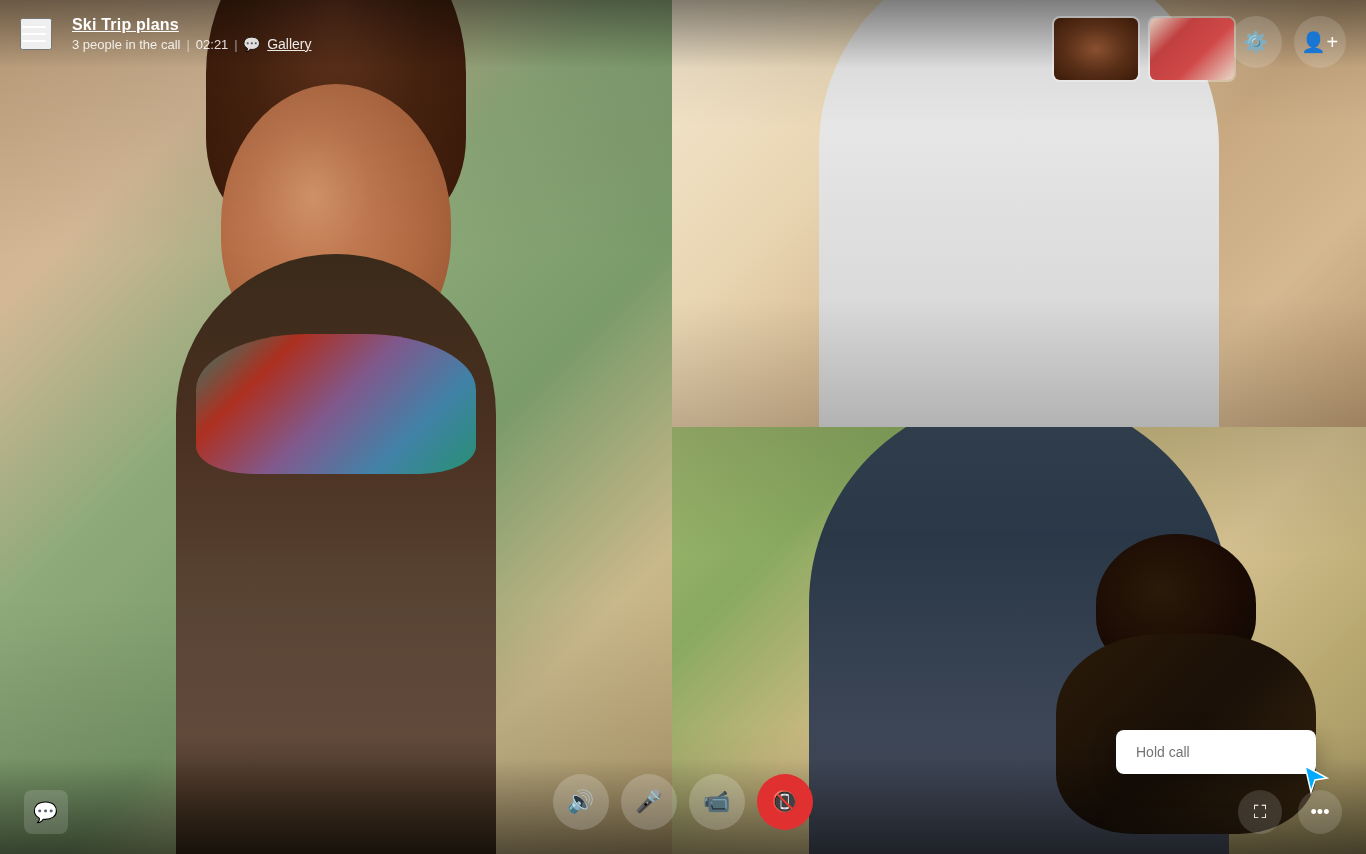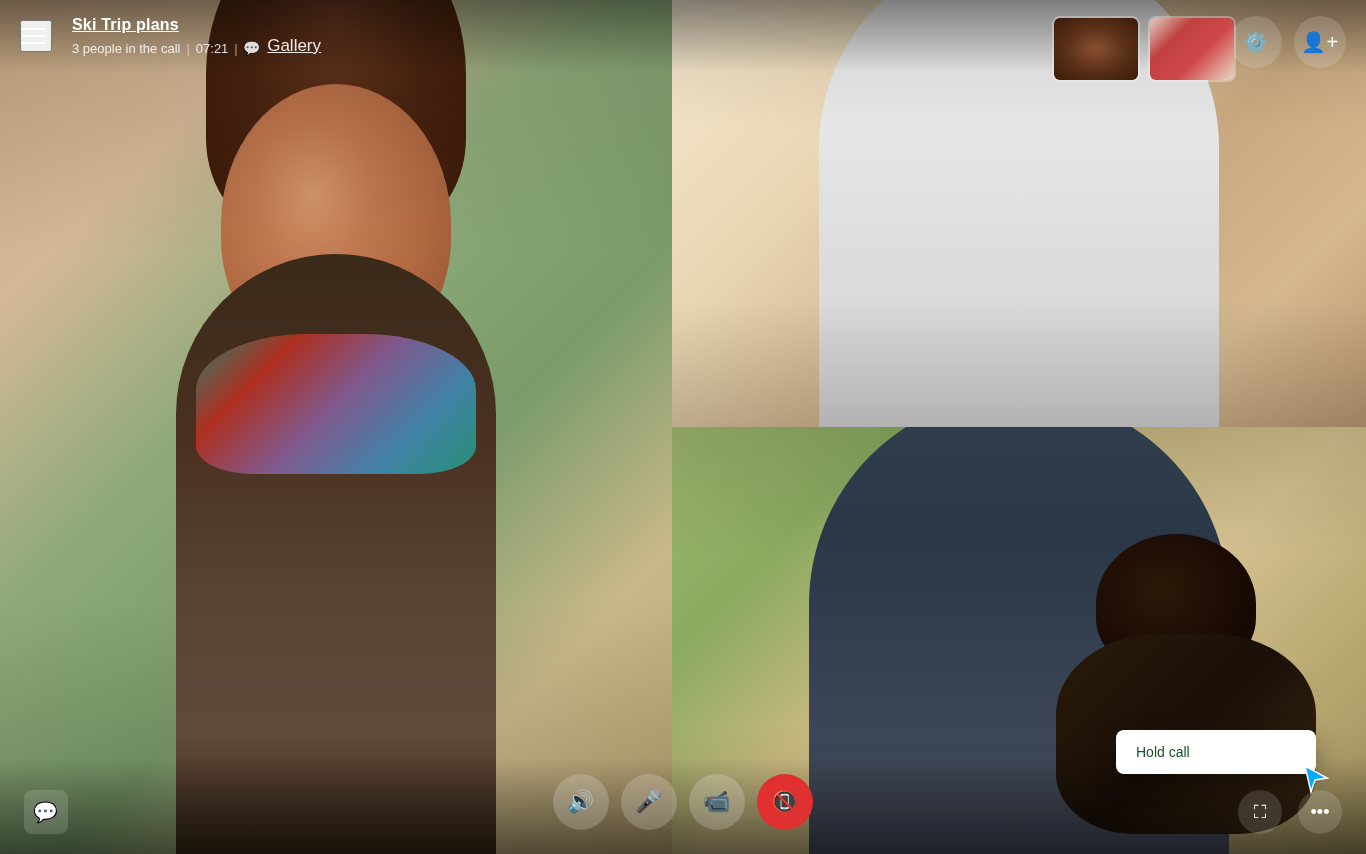--- a/index.html
+++ b/index.html
@@ -255,21 +255,21 @@
       gap: 6px;
       margin-top: 2px;
     }
 
     .chat-icon-small {
       font-size: 14px;
     }
 
     .gallery-btn {
       color: rgba(255,255,255,0.9);
-      font-size: 17px;
+      font-size: 14px;
       cursor: pointer;
       text-decoration: underline;
     }
 
     
     .top-controls {
       position: absolute;
       top: 16px;
       right: 20px;
       display: flex;
@@ -414,21 +414,21 @@
       border-radius: 8px;
       box-shadow: 0 8px 24px rgba(0,0,0,0.3);
       min-width: 200px;
       overflow: hidden;
       z-index: 500;
     }
 
     .dropdown-item {
       padding: 14px 20px;
       font-size: 14px;
-      color: #14532d;
+      color: #737373;
       cursor: pointer;
       display: block;
       white-space: nowrap;
     }
 
     
     .cursor-indicator {
       position: absolute;
       bottom: 60px;
       right: 35px;
@@ -498,21 +498,21 @@
     <button class="hamburger-btn">
       <div class="hamburger-line"></div>
       <div class="hamburger-line"></div>
       <div class="hamburger-line"></div>
     </button>
     <div class="call-info">
       <div class="call-title">Ski Trip plans</div>
       <div class="call-subtitle">
         <span>3 people in the call</span>
         <span class="sep">|</span>
-        <span>07:21</span>
+        <span>02:21</span>
         <span class="sep">|</span>
         <span class="chat-icon-small">💬</span>
         <span class="gallery-btn">Gallery</span>
       </div>
     </div>
   </div>
 
   <div class="top-controls">
     <button class="ctrl-btn">
       <span>⚙️</span>

